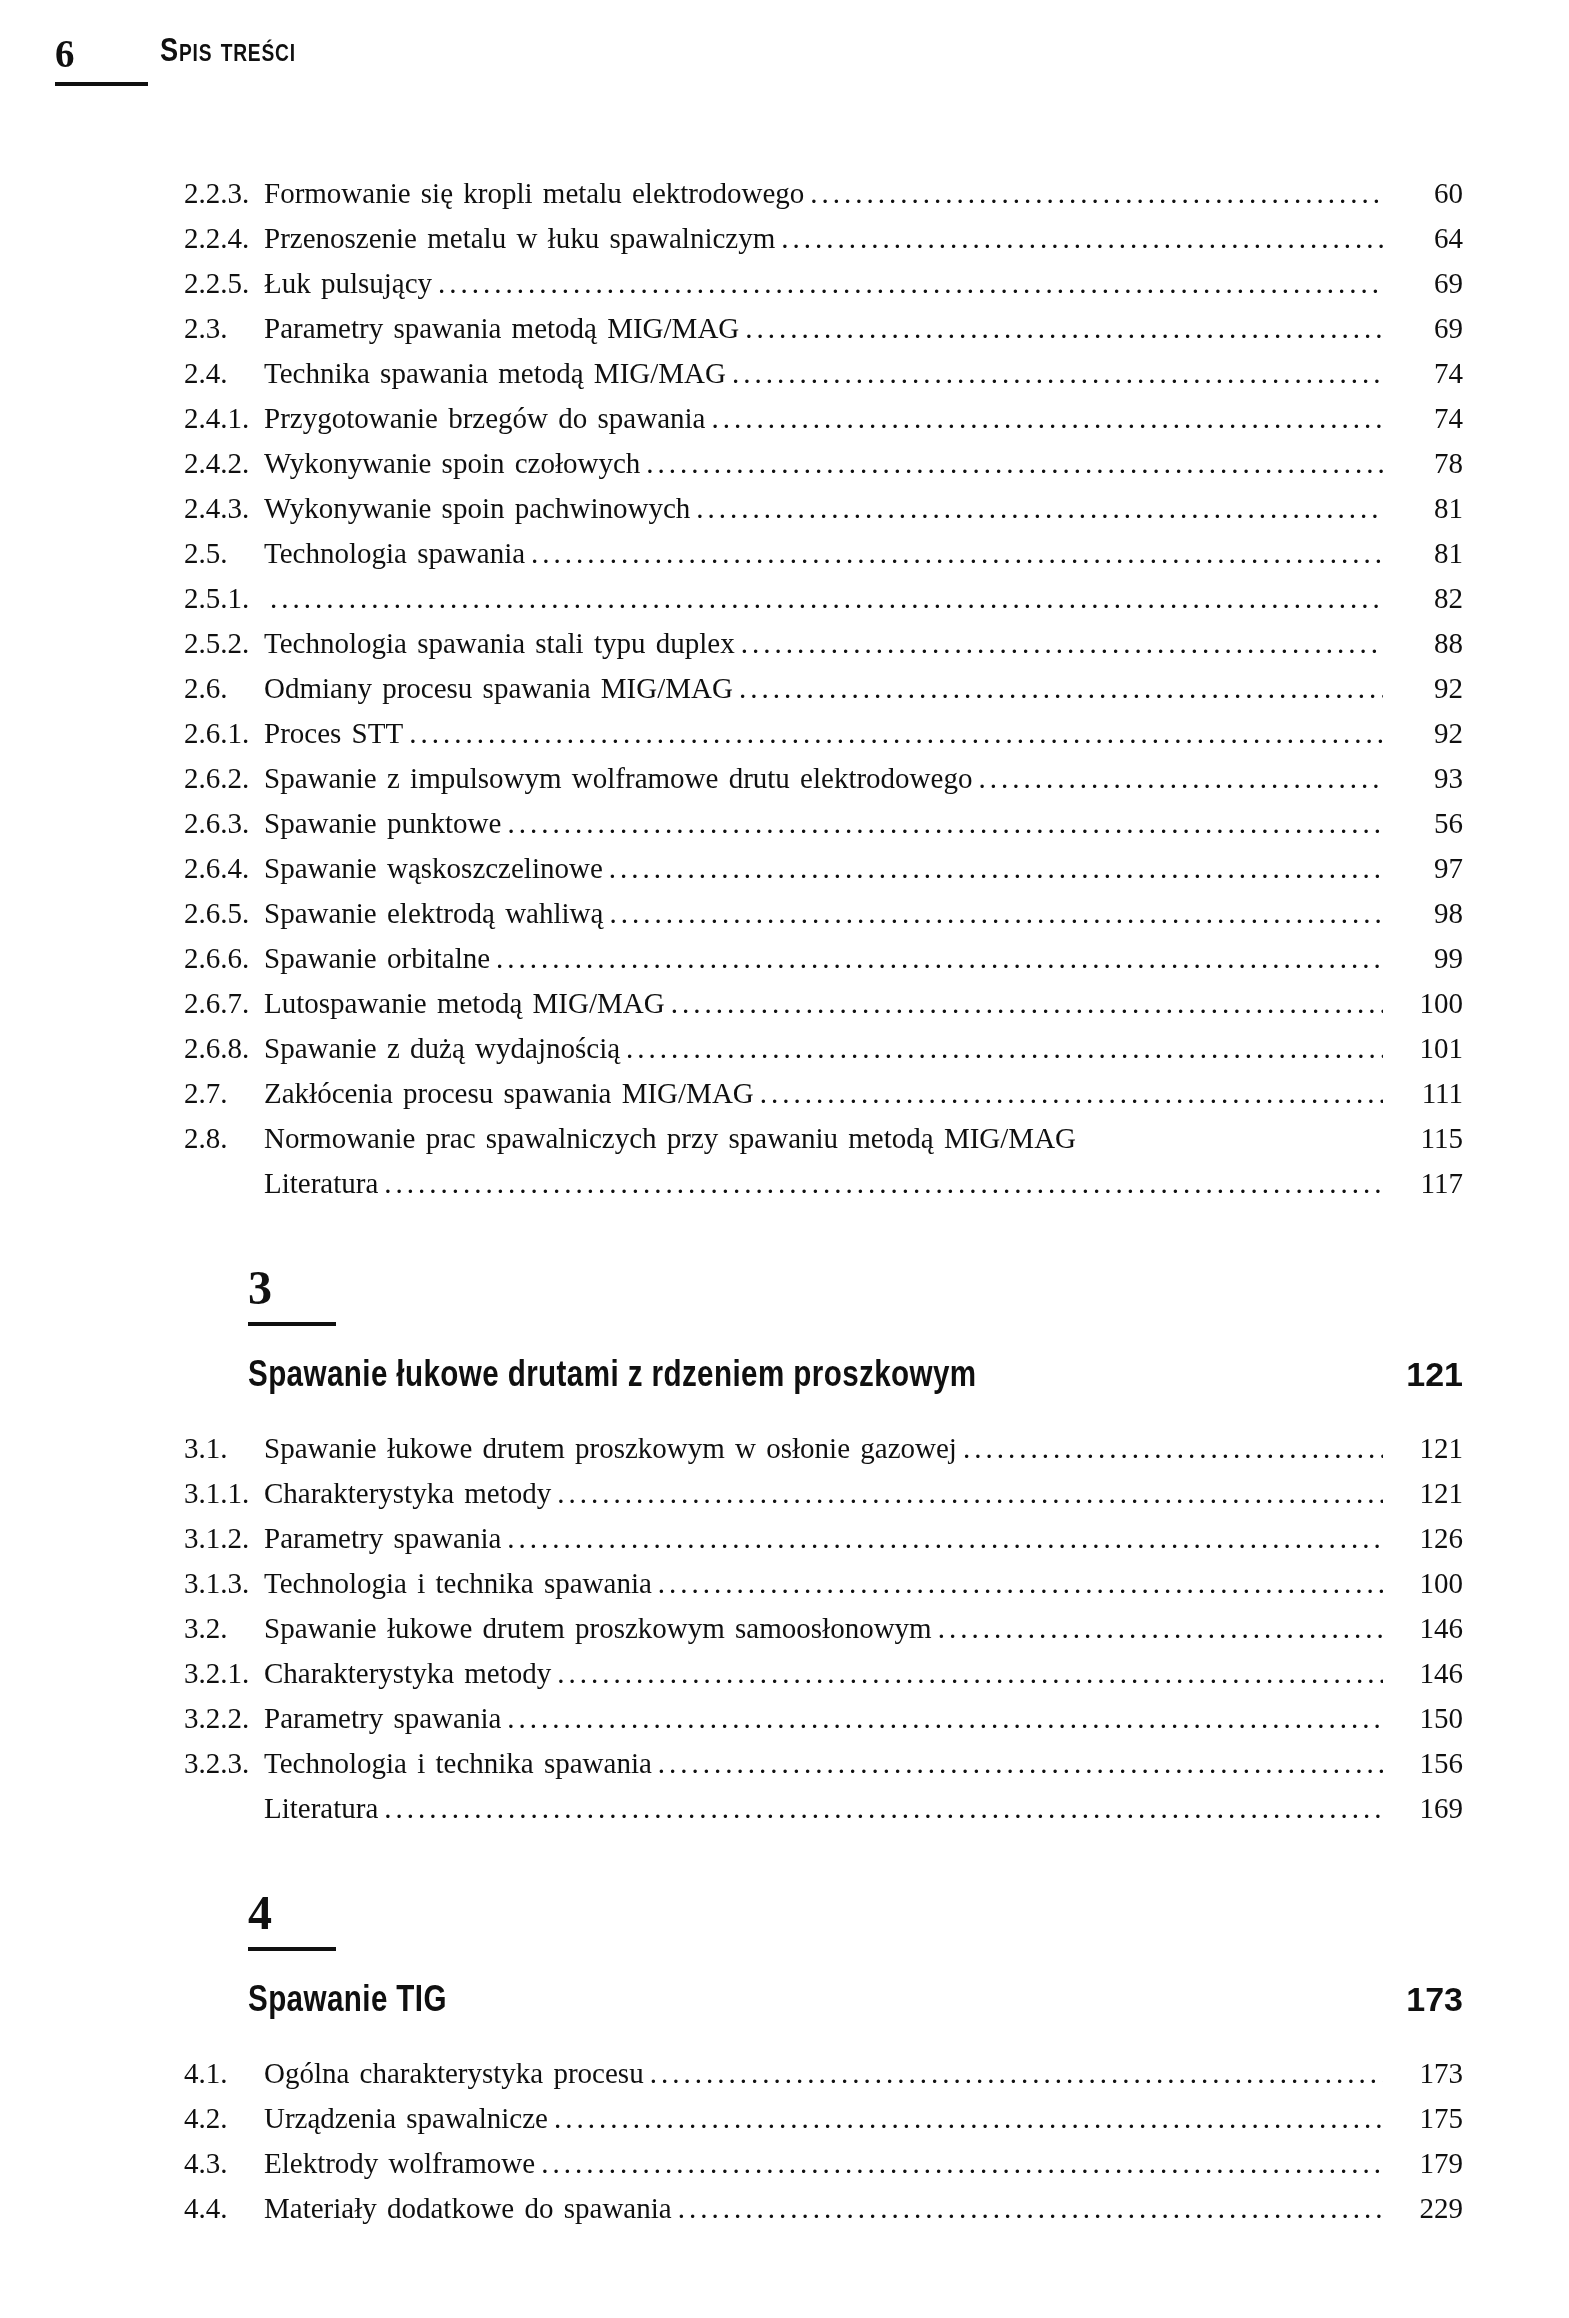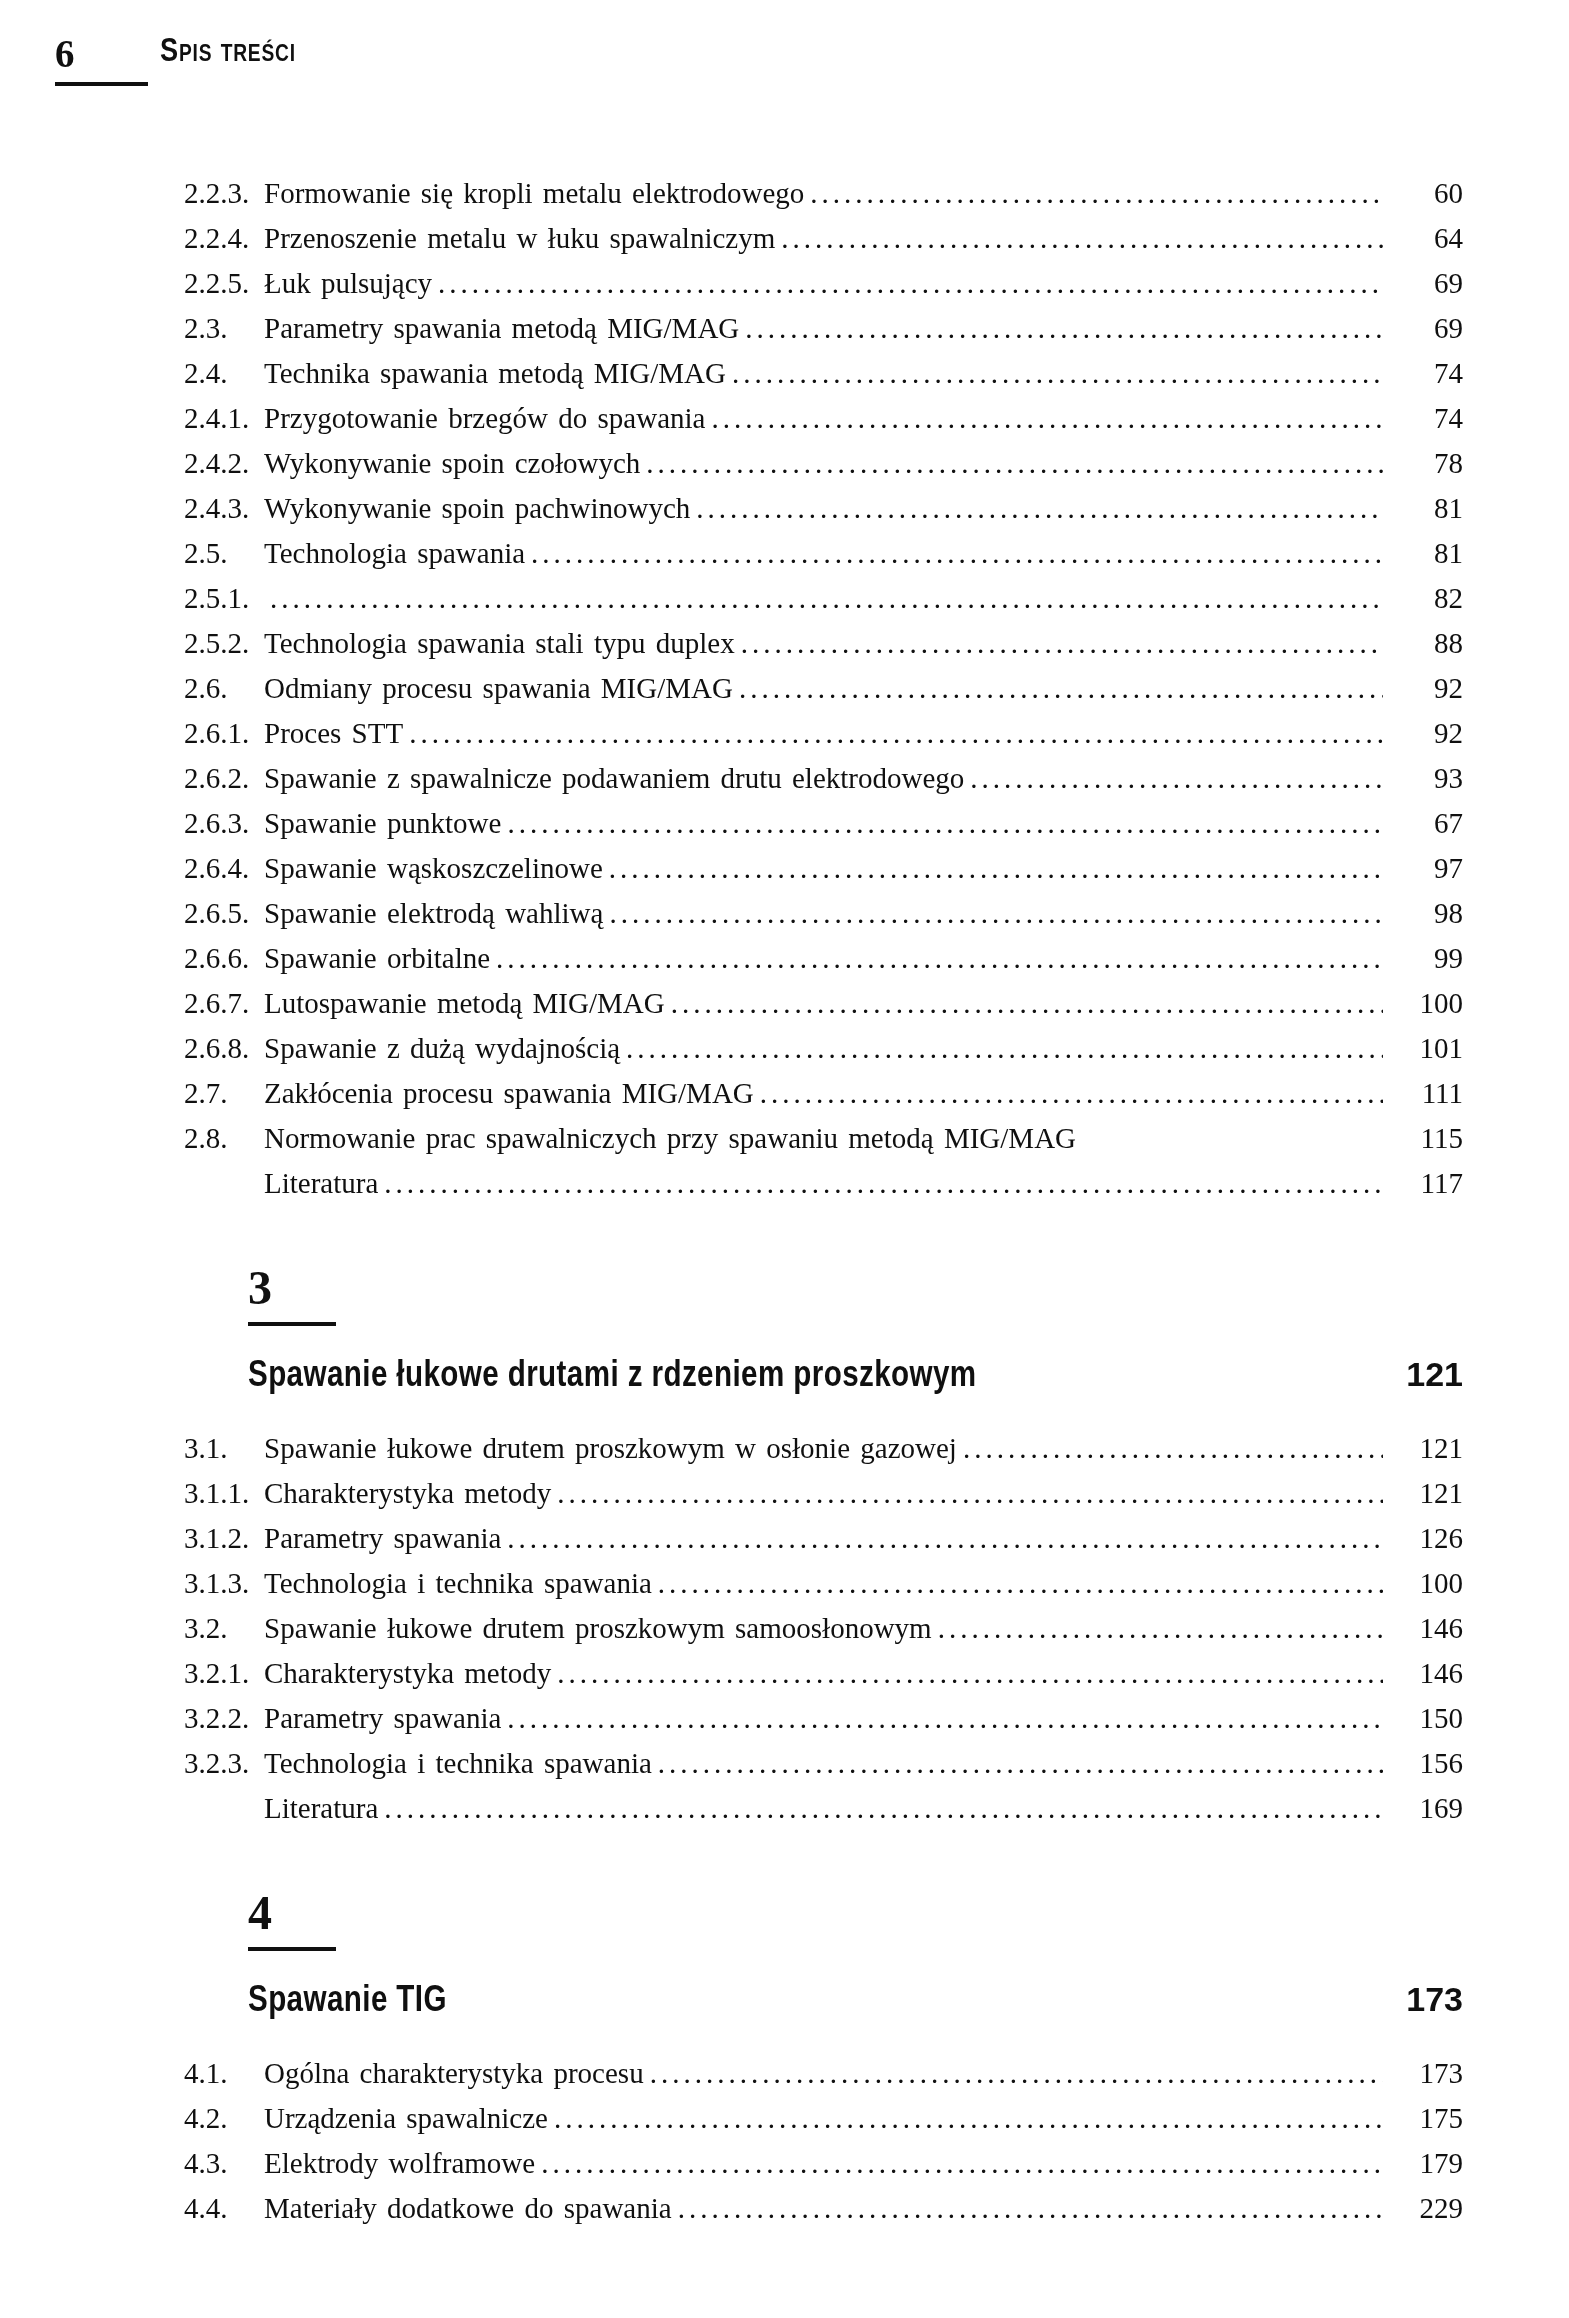--- a/index.html
+++ b/index.html
@@ -185,30 +185,30 @@
 
         <div class="toc-row">
           <span class="toc-num">2.6.1.</span>
           <span class="toc-title">Proces STT</span>
           <span class="toc-dots"></span>
           <span class="toc-page">92</span>
         </div>
 
         <div class="toc-row">
           <span class="toc-num">2.6.2.</span>
-          <span class="toc-title">Spawanie z spawalnicze podawaniem drutu elektrodowego</span>
+          <span class="toc-title">Spawanie z impulsowym wolframowe drutu elektrodowego</span>
           <span class="toc-dots"></span>
           <span class="toc-page">93</span>
         </div>
 
         <div class="toc-row">
           <span class="toc-num">2.6.3.</span>
           <span class="toc-title">Spawanie punktowe</span>
           <span class="toc-dots"></span>
-          <span class="toc-page">67</span>
+          <span class="toc-page">56</span>
         </div>
 
         <div class="toc-row">
           <span class="toc-num">2.6.4.</span>
           <span class="toc-title">Spawanie wąskoszczelinowe</span>
           <span class="toc-dots"></span>
           <span class="toc-page">97</span>
         </div>
 
         <div class="toc-row">

